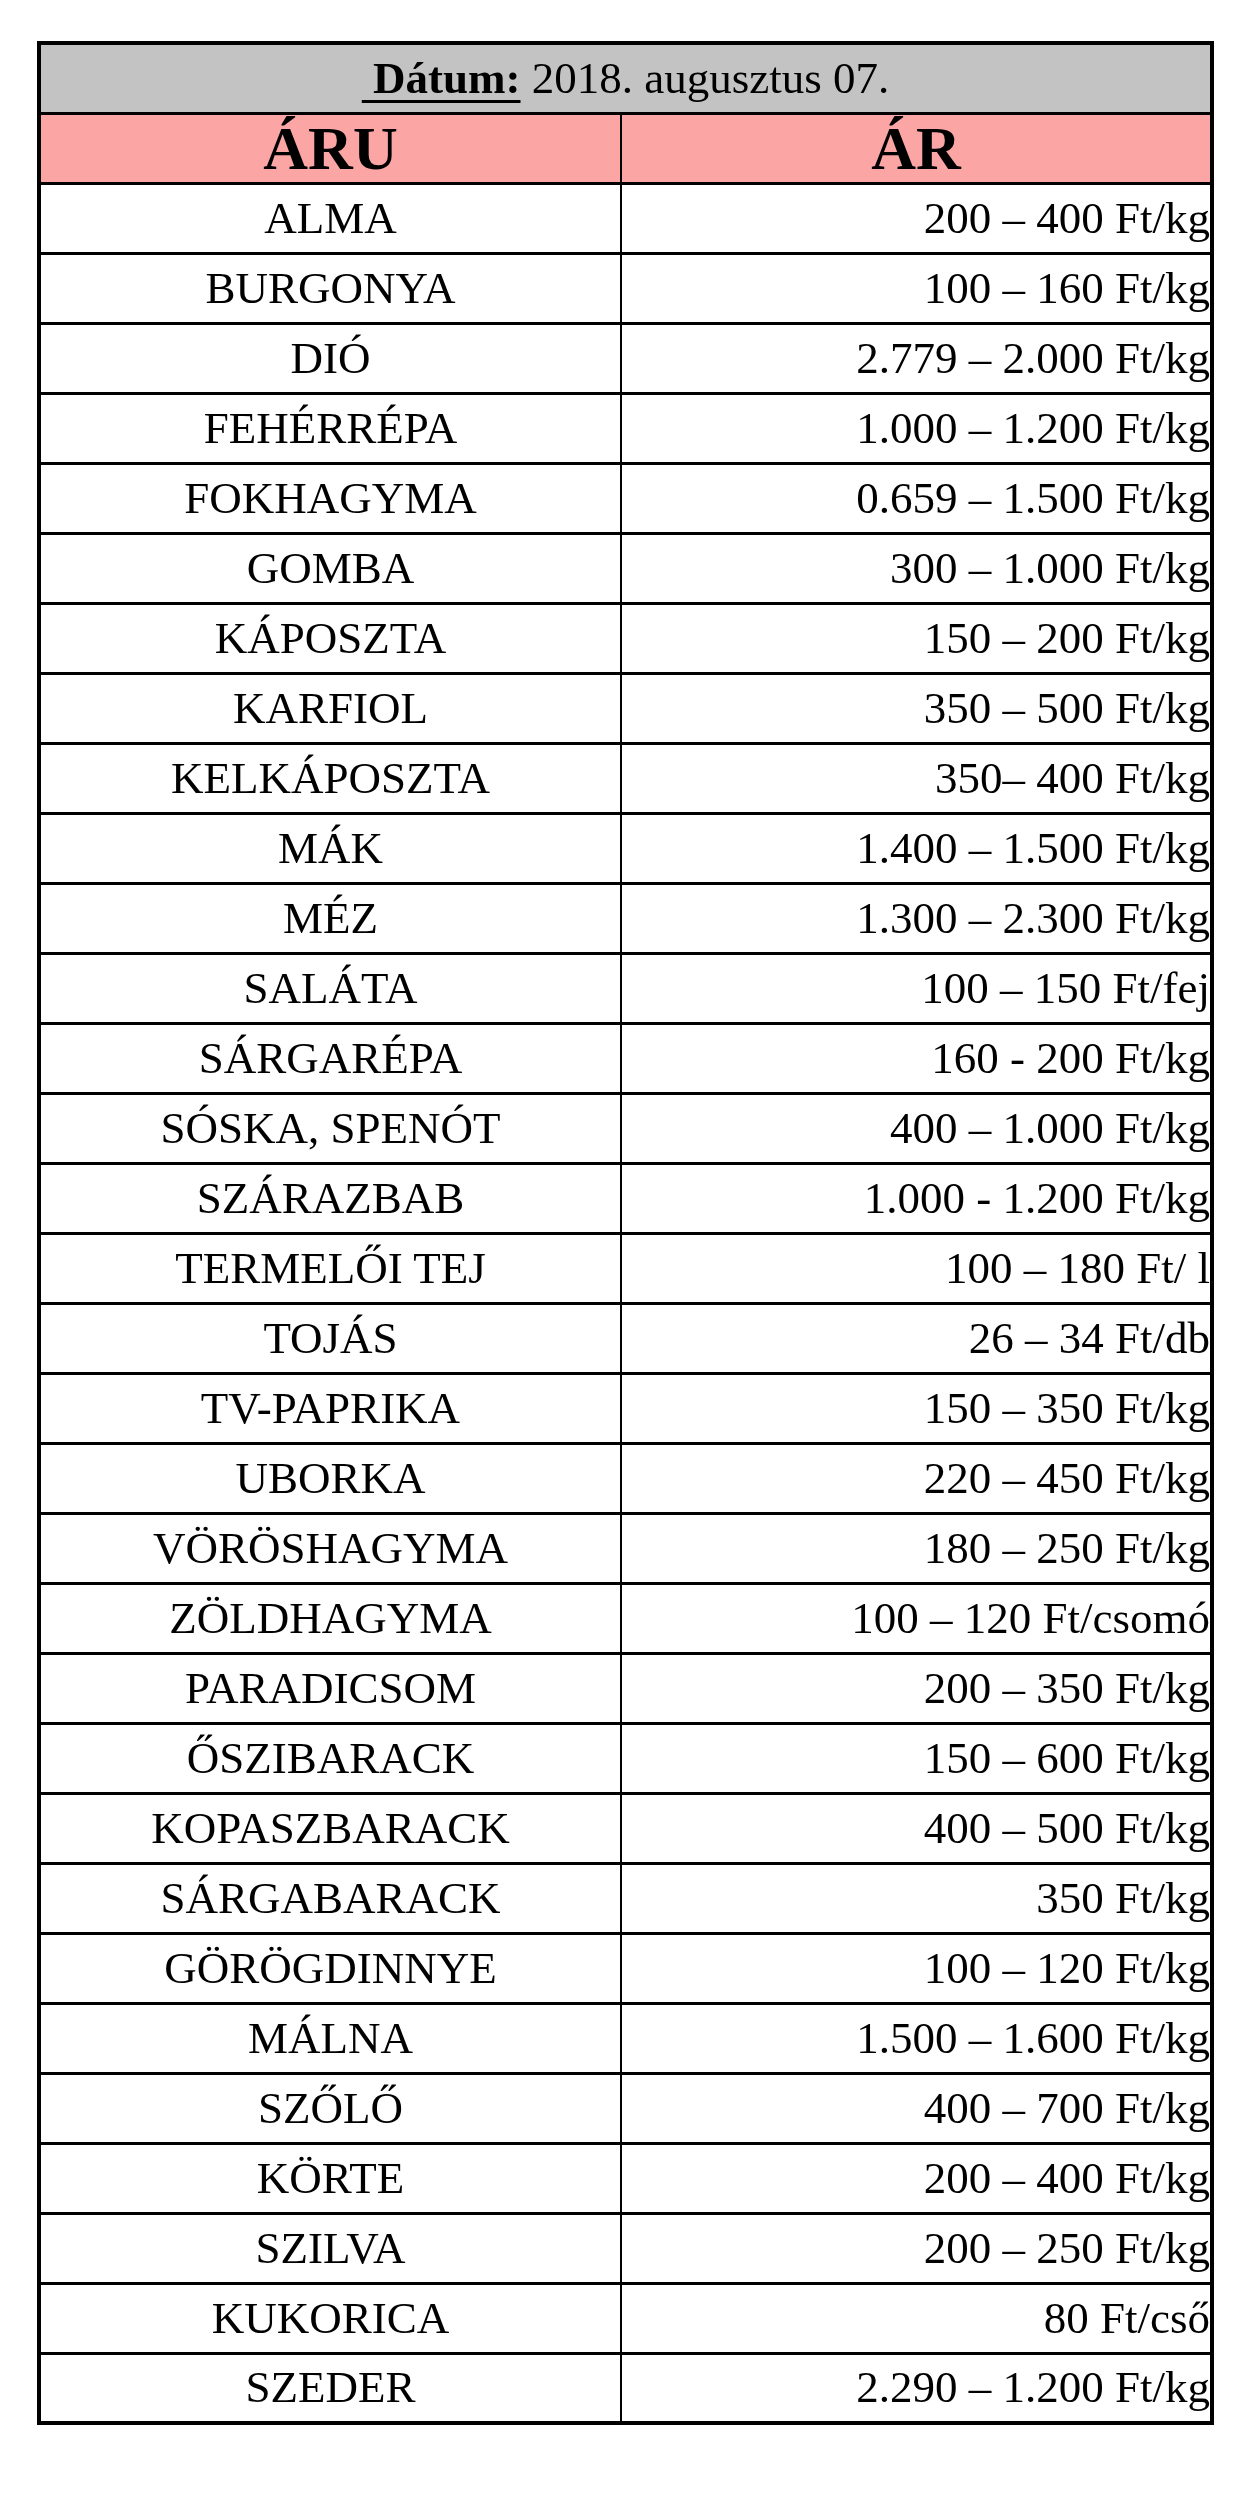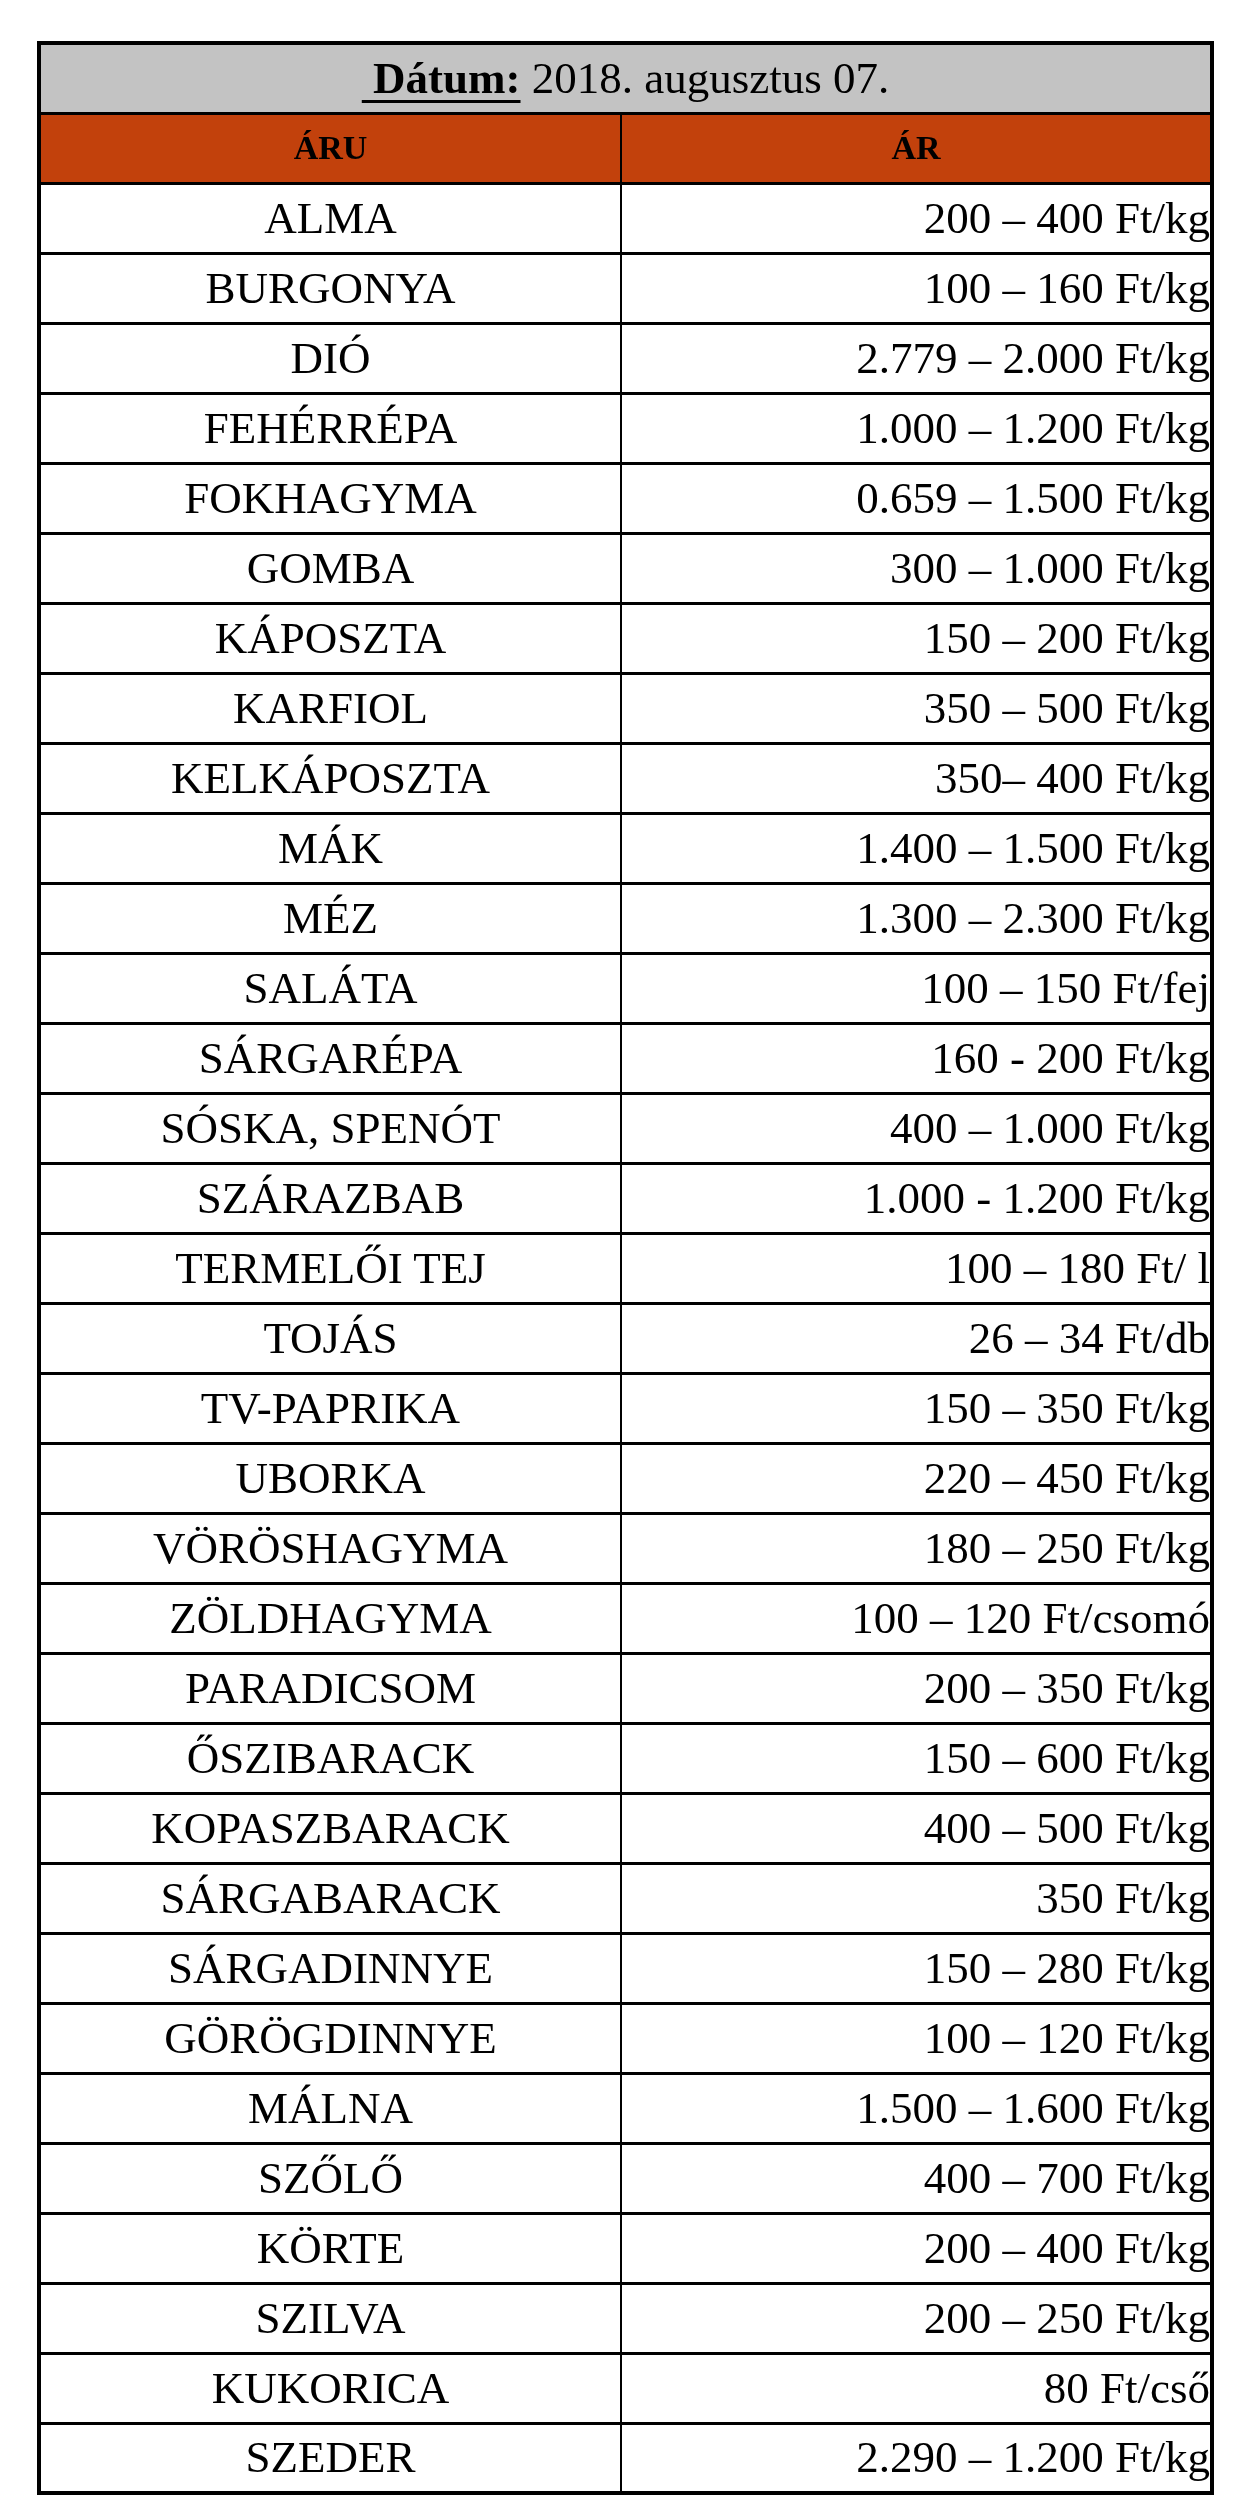--- a/index.html
+++ b/index.html
@@ -51,24 +51,24 @@
     text-decoration: underline;
     text-decoration-thickness: 3px;
     text-underline-offset: 7px;
     white-space: pre;
   }
   tr.date-row .date-value {
     font-weight: normal;
     white-space: pre;
   }
   tr.header-row th {
-    background: #c2410c;
+    background: #fca5a5;
     font-weight: bold;
     text-align: center;
-    font-size: 34px;
+    font-size: 62px;
   }
   td.name-cell {
     text-align: center;
     padding-left: 16px;
   }
   td.price-cell {
     text-align: right;
     padding-right: 48px;
   }
 </style>
@@ -183,24 +183,20 @@
       </tr>
       <tr>
         <td class="name-cell">KOPASZBARACK</td>
         <td class="price-cell">400 – 500 Ft/kg</td>
       </tr>
       <tr>
         <td class="name-cell">SÁRGABARACK</td>
         <td class="price-cell">350 Ft/kg</td>
       </tr>
       <tr>
-        <td class="name-cell">SÁRGADINNYE</td>
-        <td class="price-cell">150 – 280 Ft/kg</td>
-      </tr>
-      <tr>
         <td class="name-cell">GÖRÖGDINNYE</td>
         <td class="price-cell">100 – 120 Ft/kg</td>
       </tr>
       <tr>
         <td class="name-cell">MÁLNA</td>
         <td class="price-cell">1.500 – 1.600 Ft/kg</td>
       </tr>
       <tr>
         <td class="name-cell">SZŐLŐ</td>
         <td class="price-cell">400 – 700 Ft/kg</td>

